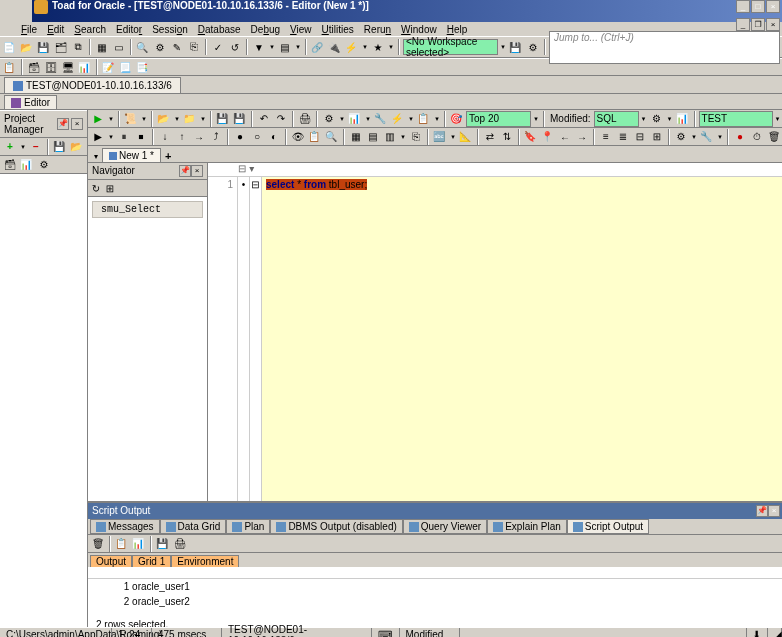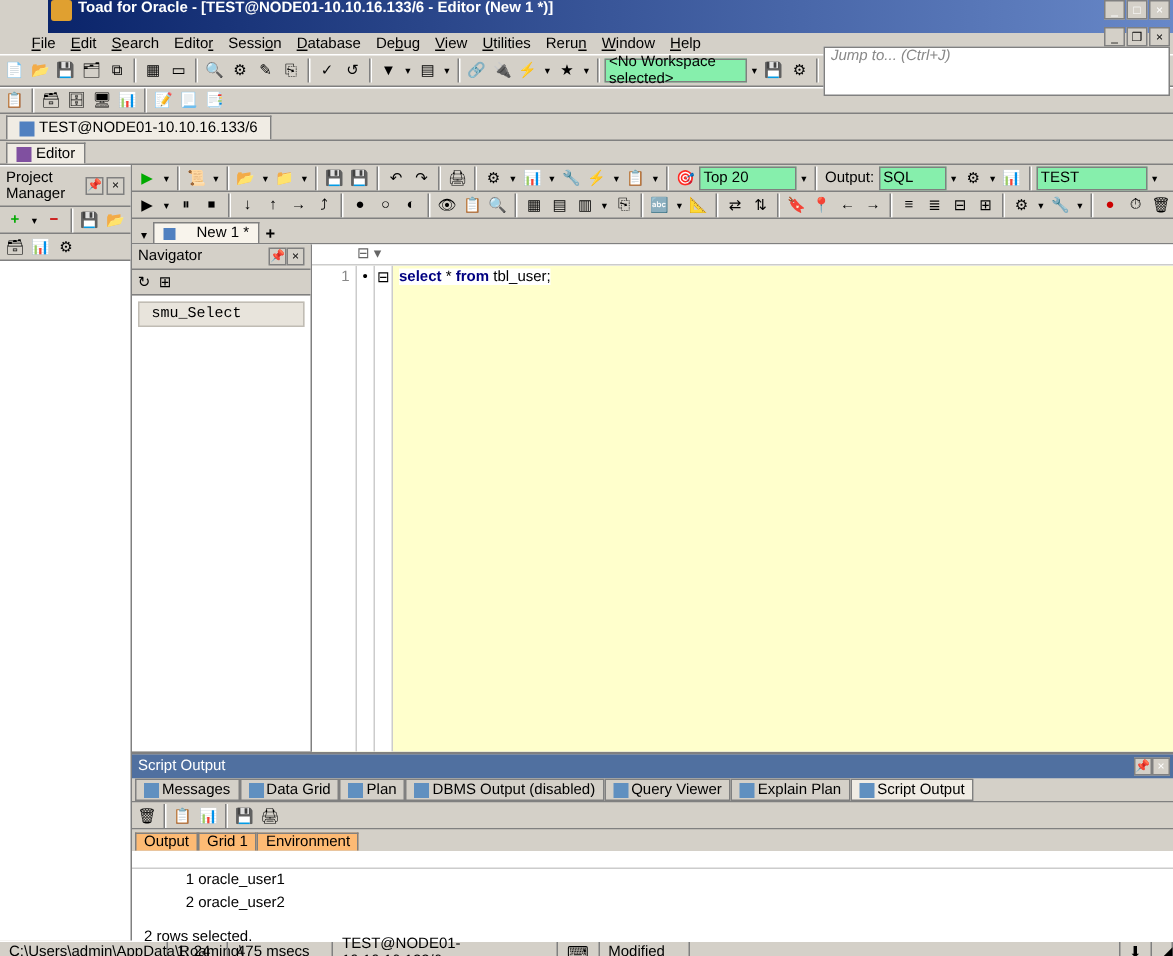--- a/index.html
+++ b/index.html
@@ -28,36 +28,36 @@
 .main-layout { display: flex; height: 517px; }
 .left-panel { width: 112px; background: #fff; border-right: 1px solid #808080; display: flex; flex-direction: column; }
 .pm-toolbar { background: #d4d0c8; height: 18px; display: flex; align-items: center; padding: 0 2px; gap: 1px; border-bottom: 1px solid #808080; }
 .tree { flex: 1; overflow: auto; padding: 2px; }
 .tree-item { display: flex; align-items: center; gap: 3px; padding: 1px 0 1px 12px; cursor: pointer; }
 .tree-icon { width: 12px; height: 10px; background: #808080; }
 .right-area { flex: 1; display: flex; flex-direction: column; }
 .sql-toolbars { background: #d4d0c8; }
 .sql-toolbar { height: 18px; display: flex; align-items: center; padding: 0 2px; gap: 1px; border-bottom: 1px solid #808080; overflow: hidden; }
 .editor-tabbar { background: #d4d0c8; height: 17px; display: flex; align-items: flex-end; padding: 0 2px; border-bottom: 1px solid #808080; }
-.ed-tab { padding: 1px 6px; background: #f8f4ec; border: 1px solid #808080; border-bottom: none; font-size: 10px; cursor: pointer; display: flex; align-items: center; gap: 14px; }
+.ed-tab { padding: 1px 6px; background: #f8f4ec; border: 1px solid #808080; border-bottom: none; font-size: 10px; cursor: pointer; display: flex; align-items: center; gap: 2px; }
 .ed-tab-add { padding: 0 4px; cursor: pointer; font-size: 11px; font-weight: bold; }
 .editor-body { flex: 1; display: flex; }
 .nav-panel { width: 120px; background: #fff; border-right: 1px solid #808080; display: flex; flex-direction: column; }
 .nav-header { background: #d4d0c8; padding: 2px 4px; display: flex; border-bottom: 1px solid #808080; }
 .nav-tree { flex: 1; padding: 4px; }
 .nav-item { padding: 2px 8px; background: #e8e4dc; border: 1px solid #c0bcb4; cursor: pointer; font-family: 'Courier New', monospace; }
 .code-area { flex: 1; display: flex; flex-direction: column; background: #fff; position: relative; }
 .ruler { height: 14px; background: #fff; border-bottom: 1px solid #ccc; position: relative; font-family: 'Courier New', monospace; font-size: 9px; color: #666; overflow: hidden; }
 .ruler-mark { position: absolute; top: 0; }
 .code-editor { flex: 1; background: #ffffcc; font-family: 'Courier New', monospace; font-size: 11px; padding: 0; display: flex; }
 .gutter { width: 30px; background: #fff; border-right: 1px solid #ccc; text-align: right; padding: 2px 4px; color: #888; }
 .fold-gutter { width: 12px; background: #fff; border-right: 1px solid #ccc; padding: 2px 0; text-align: center; }
 .code-line { flex: 1; padding: 2px 4px; }
 .sql-kw { color: #000080; font-weight: bold; }
-.code-line-content { background: #ffffff; display: inline; margin-top: 32px; }
+.code-line-content { background: #c2410c; display: inline; margin-top: 32px; }
 .output-panel { height: 126px; display: flex; flex-direction: column; border-top: 2px solid #808080; }
 .out-header { background: #5070a0; color: #fff; padding: 2px 4px; display: flex; }
 .out-tabs { background: #d4d0c8; height: 16px; display: flex; align-items: center; padding: 0 2px; border-bottom: 1px solid #808080; }
 .out-tab { padding: 1px 5px; border: 1px solid #808080; background: #d4d0c8; cursor: pointer; display: flex; align-items: center; gap: 2px; font-size: 10px; }
 .out-tab.active { background: #f0ece4; }
 .out-tab-icon { width: 10px; height: 10px; background: #6090c0; }
 .out-toolbar { background: #d4d0c8; height: 18px; display: flex; align-items: center; padding: 0 2px; gap: 1px; border-bottom: 1px solid #808080; }
 .out-subtabs { background: #d4d0c8; height: 14px; display: flex; align-items: flex-end; padding: 0 2px; }
 .out-subtab { padding: 0 5px; border: 1px solid #808080; border-bottom: none; background: #fdba74; cursor: pointer; font-size: 10px; }
 .out-content { flex: 1; background: #fff; font-family: 'Courier New', monospace; font-size: 11px; overflow: auto; }
@@ -221,21 +221,21 @@
         <span class="tb-btn">🔧</span>
         <span class="tb-btn">⚡</span>
           <span class="tb-arrow">▾</span>
         <span class="tb-btn">📋</span>
           <span class="tb-arrow">▾</span>
         <span class="tb-sep"></span>
         <span class="tb-btn">🎯</span>
         <span class="tb-dropdown" style="width:65px">Top 20</span>
           <span class="tb-arrow">▾</span>
         <span class="tb-sep"></span>
-        <span style="padding:0 2px">Output:</span>
+        <span style="padding:0 2px">Modified:</span>
         <span class="tb-dropdown" style="width:45px">SQL</span>
           <span class="tb-arrow">▾</span>
         <span class="tb-btn">⚙</span>
           <span class="tb-arrow">▾</span>
         <span class="tb-btn">📊</span>
         <span class="tb-sep"></span>
         <span class="tb-dropdown" style="width:74px">TEST</span>
           <span class="tb-arrow">▾</span>
       </div>
       <div class="sql-toolbar">

